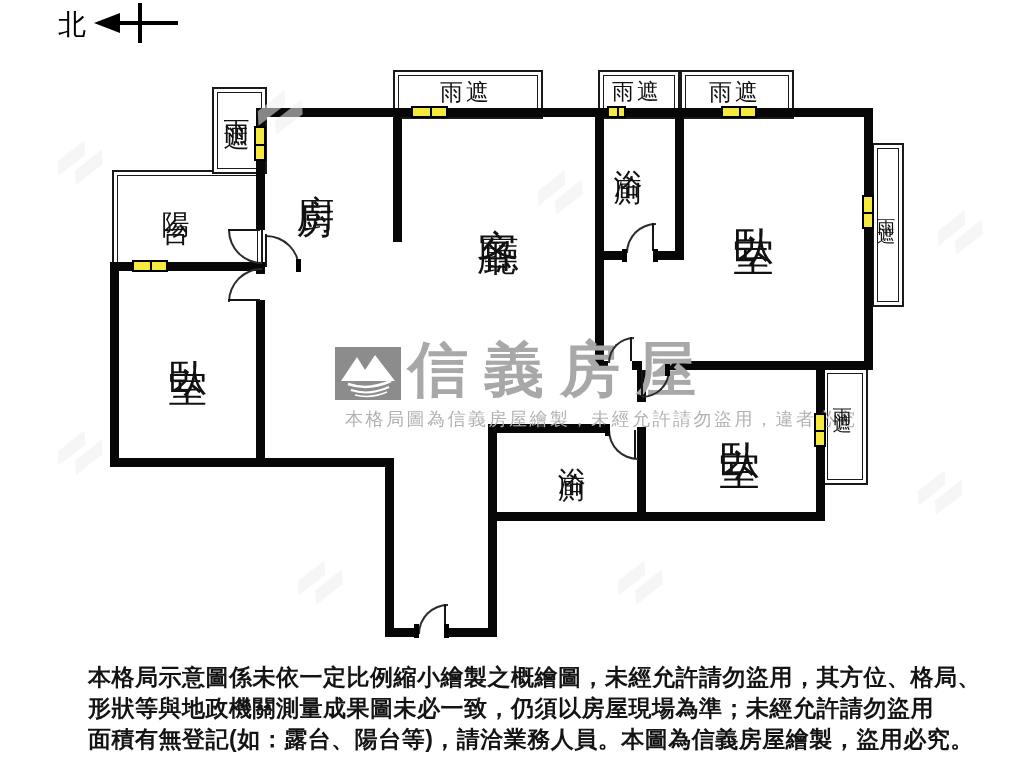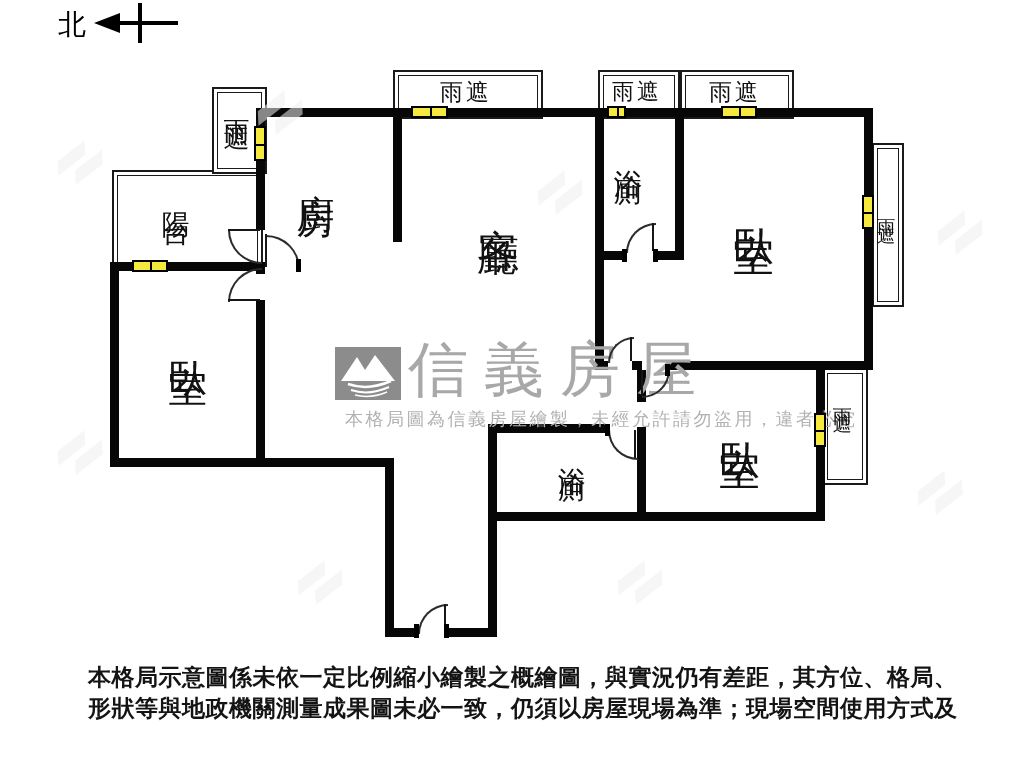--- a/index.html
+++ b/index.html
@@ -28,21 +28,21 @@
   .hlab{text-align:center;letter-spacing:3px;}
   
   .north-char{position:absolute;left:58px;top:6px;font-size:28px;color:#000;
               font-family:"Liberation Serif","DejaVu Serif",serif;z-index:8;}
   .n-shaft{position:absolute;left:117px;top:21px;width:61px;height:4px;background:#000;z-index:8;}
   .n-head{position:absolute;left:94px;top:13px;width:0;height:0;border-top:10px solid transparent;
           border-bottom:10px solid transparent;border-right:26px solid #000;z-index:8;}
   .n-cross{position:absolute;left:138px;top:3px;width:4px;height:40px;background:#000;z-index:8;}
   
   .wm-logo{position:absolute;left:335px;top:347px;width:66px;height:53px;background:#8c8c8c;z-index:2;}
-  .wm-brand{position:absolute;left:408px;top:330px;font-size:60px;font-weight:400;color:#a8a8a8;
+  .wm-brand{position:absolute;left:408px;top:330px;font-size:60px;font-weight:700;color:#a8a8a8;
             letter-spacing:16px;font-family:"Liberation Serif","DejaVu Serif",serif;z-index:2;white-space:nowrap;}
   .wm-note{position:absolute;left:345px;top:407px;font-size:18px;color:#b2b2b2;letter-spacing:2.5px;
            z-index:2;white-space:nowrap;}
   .wm-shape{position:absolute;width:46px;height:46px;opacity:.55;z-index:1;transform:rotate(-38deg);}
   .wm-shape::before,.wm-shape::after{content:"";position:absolute;background:#efefef;width:34px;height:12px;transform:skewX(-35deg);}
   .wm-shape::before{left:0;top:6px;}
   .wm-shape::after{left:8px;top:24px;}
   
   .disc{position:absolute;left:88px;top:662px;width:900px;color:#141414;font-size:23px;font-weight:700;
         line-height:31px;letter-spacing:.5px;z-index:7;}
@@ -174,17 +174,18 @@
   <div class="rlabel vlab" style="left:474px;top:194px;font-size:42px">客廳</div>
   <div class="rlabel vlab" style="left:612px;top:146px;font-size:29px">浴廁</div>
   <div class="rlabel vlab" style="left:730px;top:196px;font-size:41px">臥室</div>
   <div class="rlabel vlab" style="left:876px;top:205px;font-size:18px;letter-spacing:6px">雨遮</div>
   <div class="rlabel vlab" style="left:166px;top:330px;font-size:39px">臥室</div>
   <div class="rlabel vlab" style="left:556px;top:445px;font-size:28px">浴廁</div>
   <div class="rlabel vlab" style="left:716px;top:410px;font-size:41px">臥室</div>
   <div class="rlabel vlab" style="left:832px;top:393px;font-size:19px;letter-spacing:6px">雨遮</div>
 
   <div class="disc">
-    <div>本格局示意圖係未依一定比例縮小繪製之概繪圖，與實況仍有差距，其方位、格局、</div>
-    <div>形狀等與地政機關測量成果圖未必一致，仍須以房屋現場為準；現場空間使用方式及</div>
+    <div>本格局示意圖係未依一定比例縮小繪製之概繪圖，未經允許請勿盜用，其方位、格局、</div>
+    <div>形狀等與地政機關測量成果圖未必一致，仍須以房屋現場為準；未經允許請勿盜用</div>
+    <div>面積有無登記(如：露台、陽台等)，請洽業務人員。本圖為信義房屋繪製，盜用必究。</div>
   </div>
 
 </div>
 
 </body></html>

